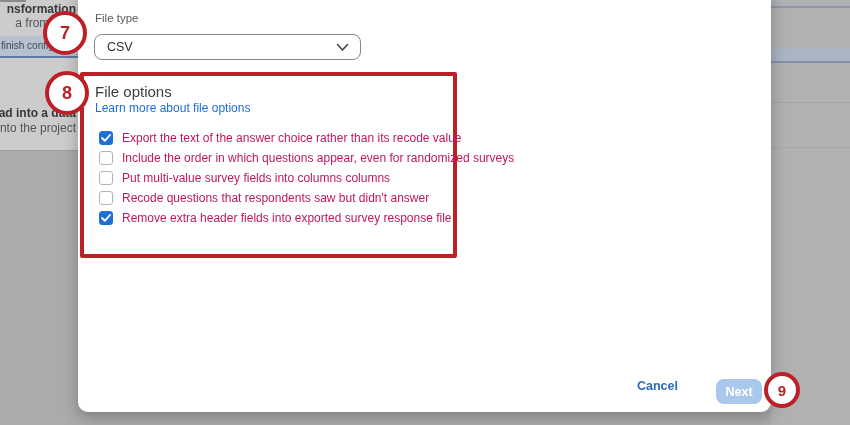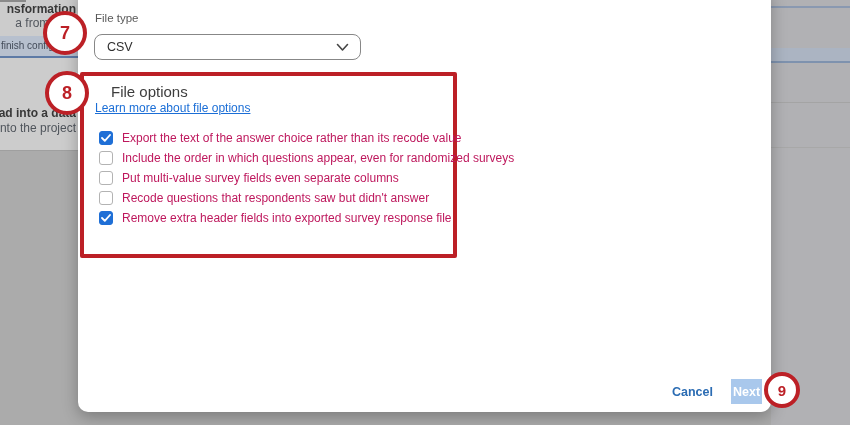--- a/index.html
+++ b/index.html
@@ -33,35 +33,35 @@
   .modal{position:absolute;left:78px;top:-12px;width:693px;height:424px;background:#ffffff;
          border-radius:10px;box-shadow:0 5px 16px rgba(0,0,0,.28);}
   .field-label{position:absolute;left:17px;top:24px;font-size:11.5px;color:#595959;}
   .select{position:absolute;left:16px;top:46px;width:267px;height:26px;background:#fff;
           border:1px solid #878787;border-radius:8px;display:flex;align-items:center;cursor:pointer;}
   .select .val{padding-left:12px;font-size:12.5px;color:#2f2f2f;}
   .select .chev{position:absolute;right:11px;top:8px;}
 
   .red-box{position:absolute;left:2px;top:84px;width:377px;height:186px;border:4px solid var(--accent);border-radius:2px;pointer-events:none;}
 
-  .fo-title{position:absolute;left:17px;top:95px;font-size:15px;color:#3d3d3d;margin-left:16px;}
-  .fo-link{position:absolute;left:17px;top:113px;font-size:12px;color:var(--link);text-decoration:underline;cursor:pointer;text-align:right;}
+  .fo-title{position:absolute;left:17px;top:95px;font-size:15px;color:#3d3d3d;}
+  .fo-link{position:absolute;left:17px;top:113px;font-size:12px;color:var(--link);cursor:pointer;text-align:right;}
 
   .options{position:absolute;left:21px;top:140px;width:350px;}
   .opt-row{display:flex;align-items:center;height:20px;cursor:pointer;}
   .cb{width:14px;height:14px;border-radius:3px;border:1px solid #b3b3b3;background:#fff;flex:0 0 14px;
       display:flex;align-items:center;justify-content:center;}
   .cb.checked{background:var(--check);border-color:var(--check);}
   .opt-label{margin-left:9px;font-size:12px;color:#be185d;white-space:nowrap;}
 
-  .footer{position:absolute;right:9px;bottom:8px;display:flex;align-items:center;gap:18px;}
+  .footer{position:absolute;right:9px;bottom:8px;display:flex;align-items:flex-start;gap:18px;}
   .cancel-btn{font-size:12.5px;font-weight:600;color:var(--cancel);background:none;border:none;cursor:pointer;
               font-family:"Liberation Sans","DejaVu Sans",sans-serif;}
-  .next-btn{width:31px;height:25px;border:none;border-radius:0;background:var(--next-bg);color:#ffffff;
-            font-size:12.5px;font-weight:600;cursor:default;font-family:"Liberation Sans","DejaVu Sans",sans-serif;}
+  .next-btn{width:46px;height:25px;border:none;border-radius:8px;background:var(--next-bg);color:#ffffff;
+            font-size:12.5px;font-weight:600;cursor:default;font-family:"Liberation Sans","DejaVu Sans",sans-serif;margin-left:20px;}
 
   
   .ann{position:absolute;background:#fff;border:4px solid var(--accent);border-radius:50%;
        display:flex;align-items:center;justify-content:center;color:var(--accent);font-weight:600;z-index:30;}
   .ann7{left:43px;top:11px;width:44px;height:44px;font-size:18px;}
   .ann8{left:45px;top:71px;width:44px;height:44px;font-size:18px;}
   .ann9{left:764px;top:372px;width:36px;height:36px;font-size:15px;}
 </style>
 </head>
 <body>
@@ -113,21 +113,21 @@
     <span class="opt-label">Export the text of the answer choice rather than its recode value</span>
   </div>
 
   <div class="opt-row">
     <span class="cb"></span>
     <span class="opt-label">Include the order in which questions appear, even for randomized surveys</span>
   </div>
 
   <div class="opt-row">
     <span class="cb"></span>
-    <span class="opt-label">Put multi-value survey fields even separate columns</span>
+    <span class="opt-label">Put multi-value survey fields into columns columns</span>
   </div>
 
   <div class="opt-row">
     <span class="cb"></span>
     <span class="opt-label">Recode questions that respondents saw but didn't answer</span>
   </div>
 
 
   <div class="opt-row">
     <span class="cb checked">

